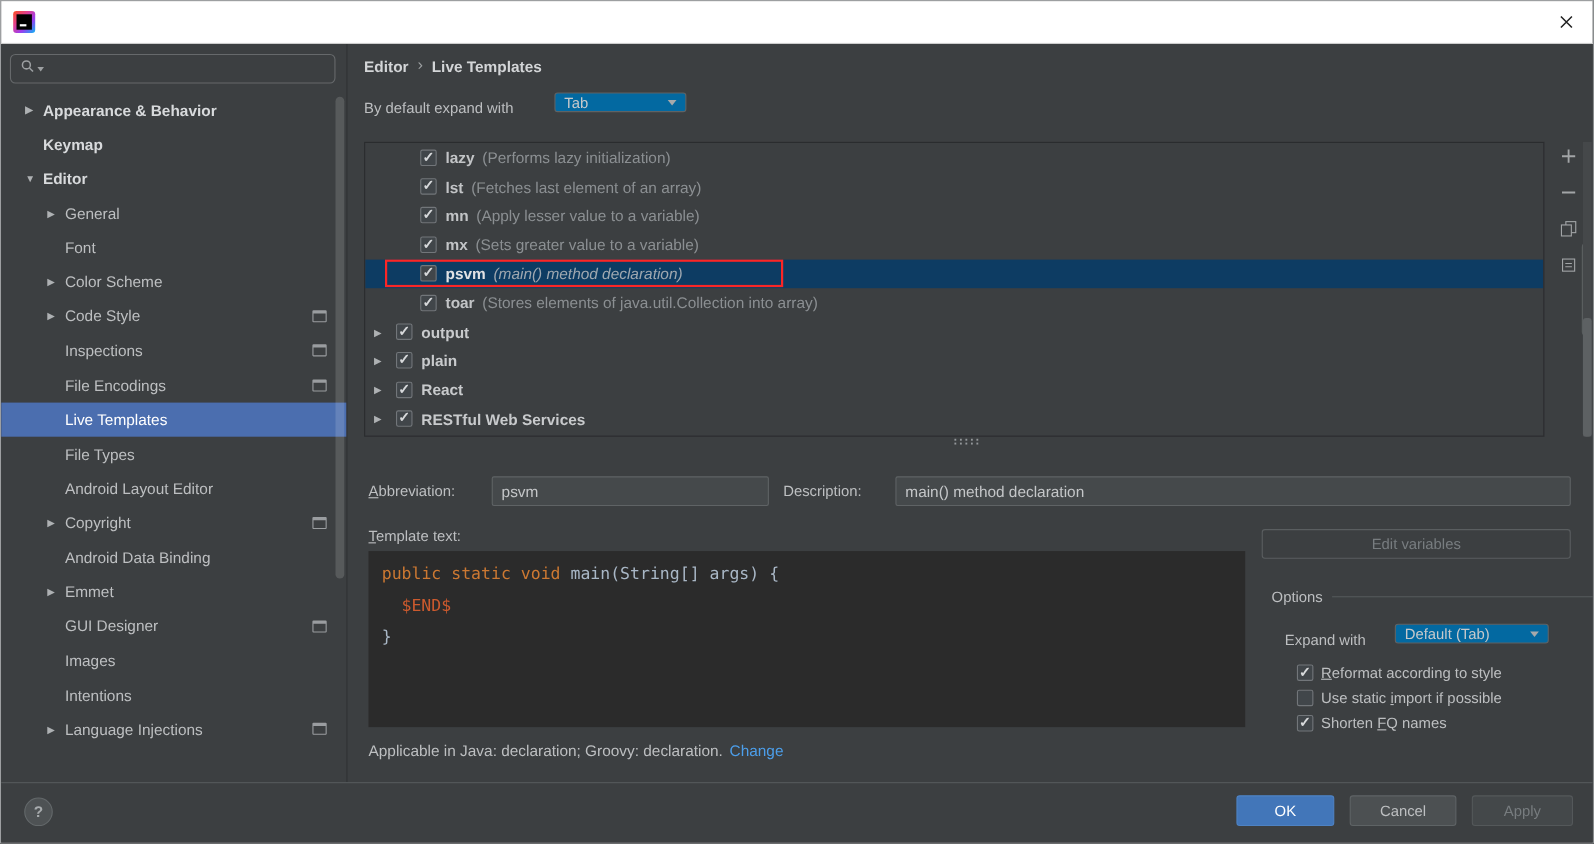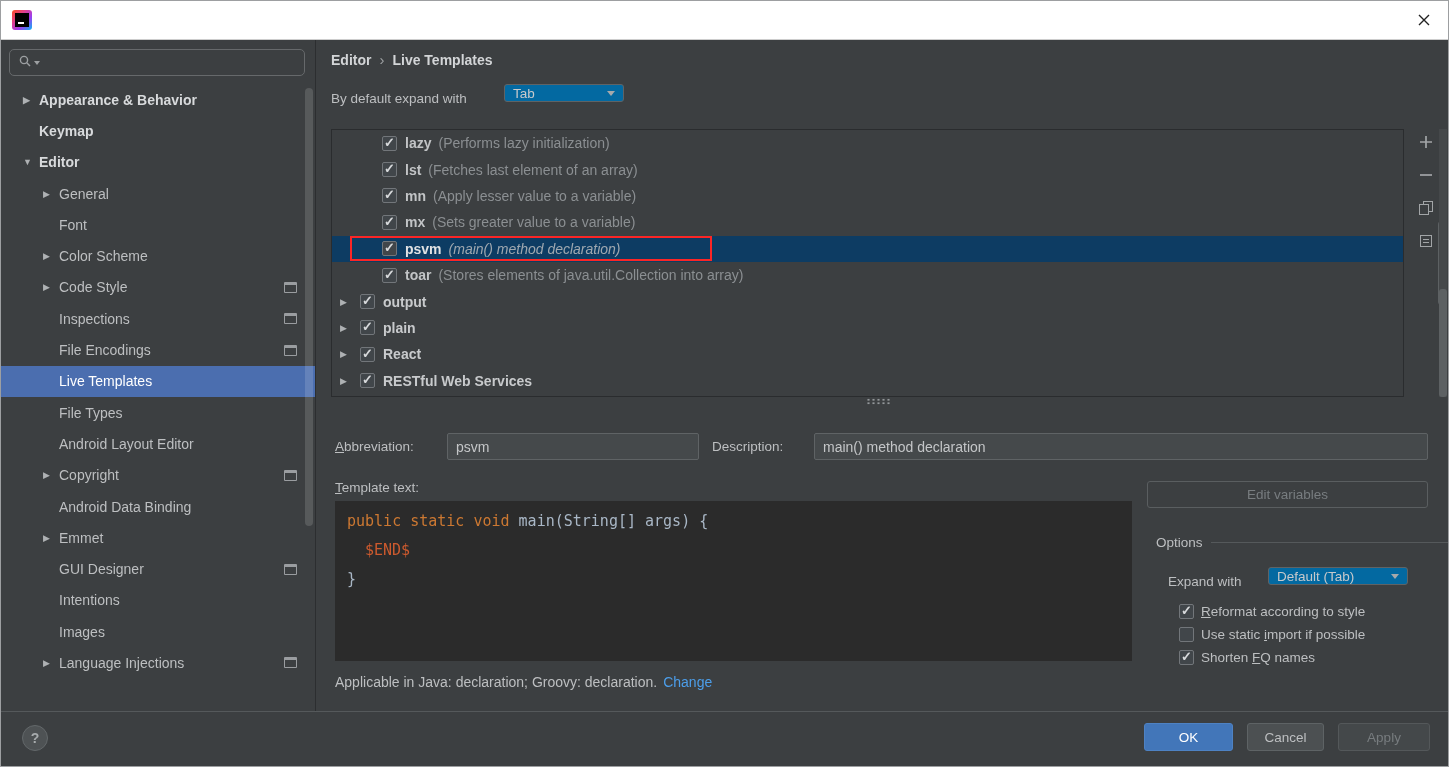--- a/index.html
+++ b/index.html
@@ -101,21 +101,21 @@
 
   .applicable{position:absolute;left:19px;top:634px;font-size:14px;color:#bdbfc1;}
   .link{color:#4c9eea;margin-left:6px;cursor:pointer;text-decoration:none;}
 
   
   .footer{position:absolute;left:0;right:0;bottom:0;height:54px;background:#3c3f41;border-top:1px solid #55595b;}
   .help{position:absolute;left:21px;top:13px;width:26px;height:26px;box-sizing:border-box;border-radius:50%;background:#4e5254;
         border:1px solid #63686a;color:#a8acae;display:flex;align-items:center;justify-content:center;font-size:14px;font-weight:700;cursor:pointer;}
   .footer-btns{position:absolute;right:18px;top:11px;display:flex;gap:14px;}
   #btn-ok{width:89px;background:#4276b9;border:1px solid #4e82c3;color:#ffffff;}
-  #btn-cancel{width:77px;background:#4c5052;border:1px solid #5e6365;color:#bdbfc1;}
+  #btn-cancel{width:97px;background:#4c5052;border:1px solid #5e6365;color:#bdbfc1;}
   #btn-apply{width:92px;background:#44484a;border:1px solid #54585a;color:#777c7f;}
 </style>
 </head>
 <body>
 
 <div class="win">
 
   <div class="titlebar">
     <span class="logo"></span>
     <span class="tb-title">Settings</span>
@@ -201,25 +201,25 @@
           <span class="tri">▶</span>
           <span class="lbl">Emmet</span>
         </div>
         <div class="side-row indent1">
           <span class="tri"></span>
           <span class="lbl">GUI Designer</span>
           <span class="shared"></span>
         </div>
         <div class="side-row indent1">
           <span class="tri"></span>
+          <span class="lbl">Images</span>
+        </div>
+        <div class="side-row indent1">
+          <span class="tri"></span>
           <span class="lbl">Intentions</span>
-        </div>
-        <div class="side-row indent1">
-          <span class="tri"></span>
-          <span class="lbl">Images</span>
         </div>
         <div class="side-row indent1">
           <span class="tri">▶</span>
           <span class="lbl">Language Injections</span>
           <span class="shared"></span>
         </div>
       </div>
     <div class="sb-scroll"></div>
   </div>
 

